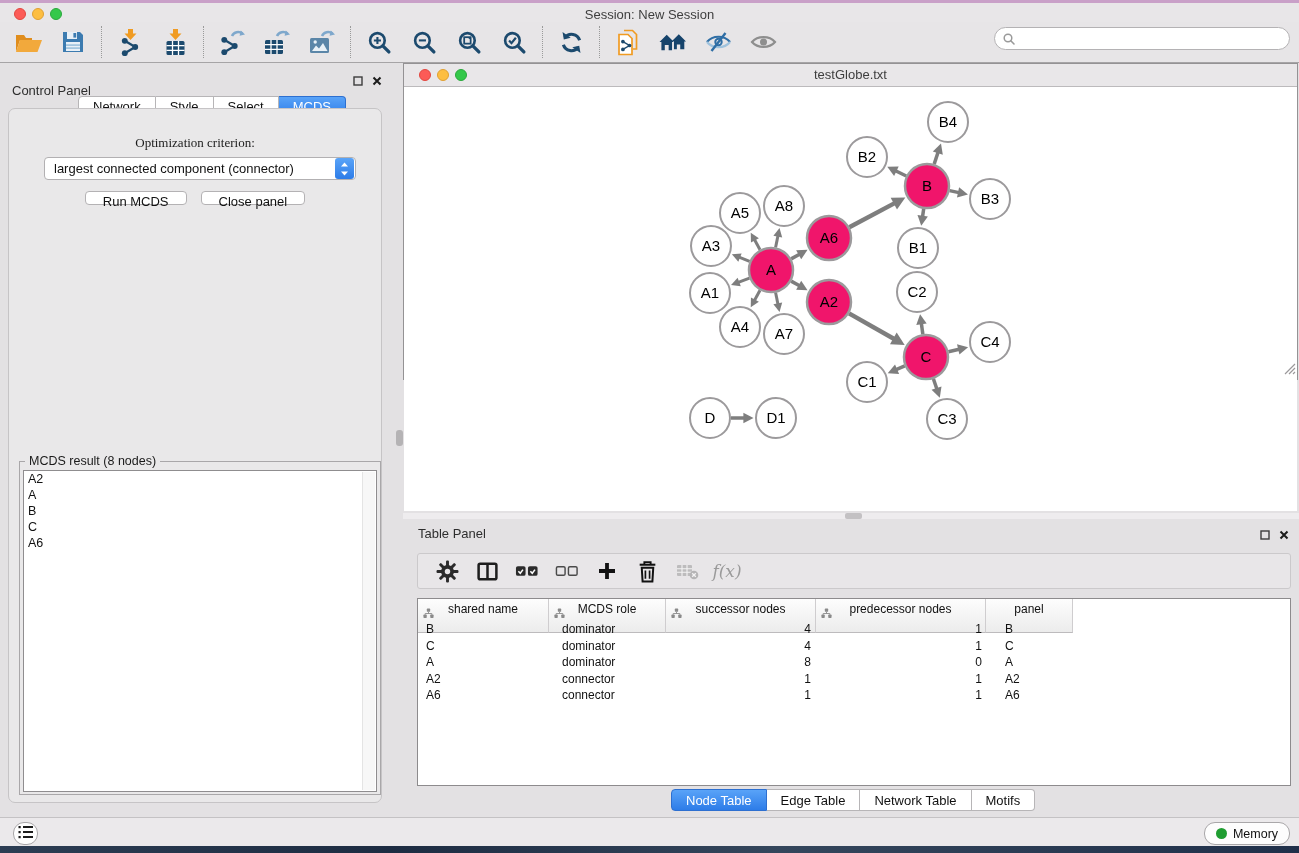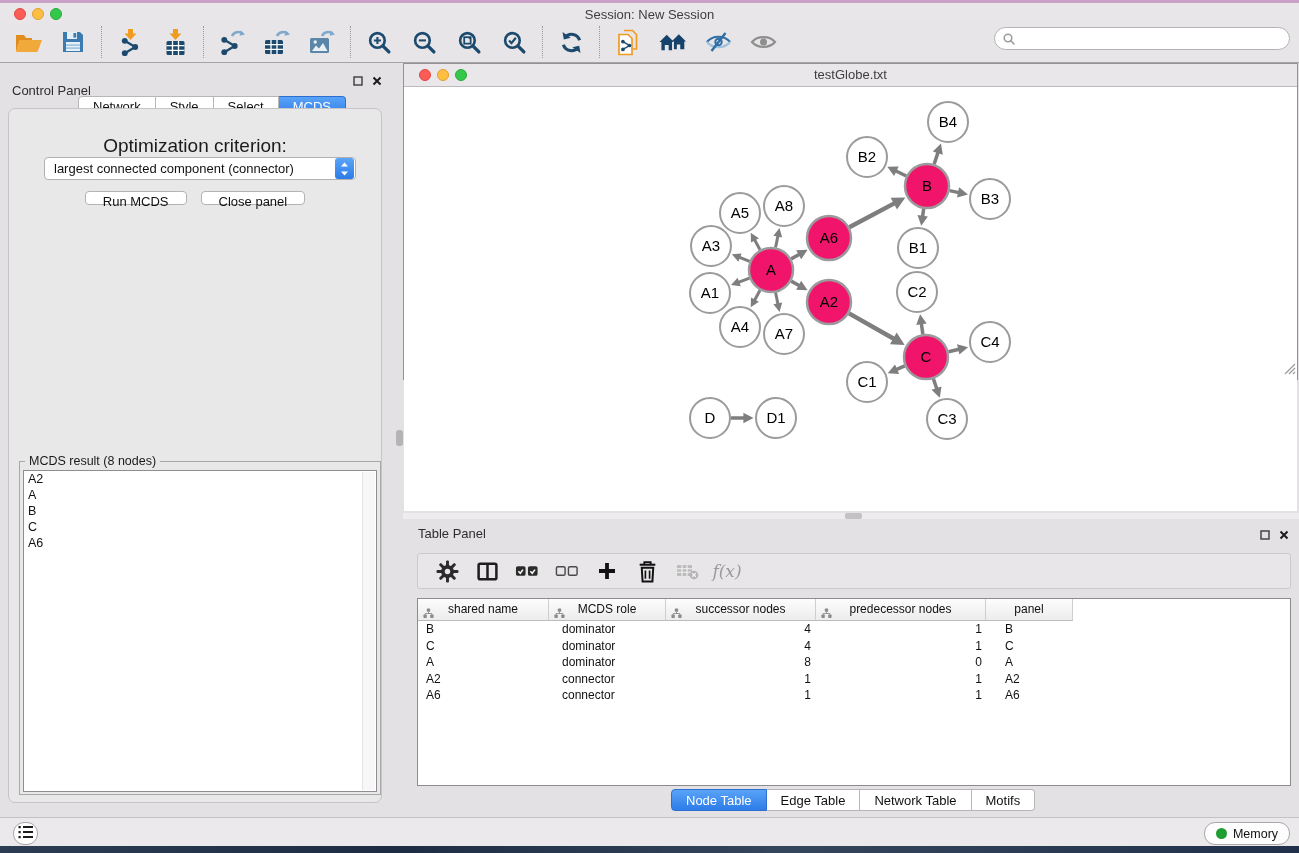--- a/index.html
+++ b/index.html
@@ -29,21 +29,21 @@
   
   .control-panel { left:0; top:63px; width:390px; height:754px; }
   .panel-title { position:absolute; left:12px; top:20px; font-size:13px; color:#2e2e2e; }
   .panel-btns { position:absolute; right:8px; top:11px; display:flex; gap:9px; }
   .cp-tabs { position:absolute; left:78px; top:33px; height:21px; display:flex; }
   .seg { height:21px; line-height:20px; padding:0 14px; background:#fff; border:1px solid #b7b5b7; border-left:none; font-size:13px; color:#111; }
   .seg.first { border-left:1px solid #b7b5b7; border-radius:4px 0 0 4px; }
   .seg.last { border-radius:0 4px 4px 0; }
   .seg.selected { background:linear-gradient(#59a3f8,#2d7ce8); color:#fff; border-color:#2d6fd0; }
   .cp-content { position:absolute; left:8px; top:45px; width:374px; height:695px; background:#e9e8e9; border:1px solid #c6c4c6; border-radius:7px; }
-  .opt-label { position:absolute; left:0; right:0; top:26px; text-align:center; font-size:19px; color:#1b1b1b; }
+  .opt-label { position:absolute; left:0; right:0; top:26px; text-align:center; font-size:13px; color:#1b1b1b;font-family:Liberation Serif, serif; }
   .combo { position:absolute; left:35px; top:48px; width:312px; height:23px; background:#fff; border:1px solid #b2b0b2; border-radius:4px; display:flex; align-items:center; }
   .combo-value { flex:1; padding-left:9px; font-size:13px; color:#111; white-space:nowrap; overflow:hidden; }
   .combo-step { width:19px; height:21px; border-radius:3px; background:linear-gradient(#5aa4f8,#2d7ce8); margin-right:1px; display:flex; align-items:center; justify-content:center; }
   .cp-buttons { position:absolute; left:0; right:0; top:82px; display:flex; justify-content:center; gap:14px; }
   .push-btn { height:14px; padding:0 17px; background:#fff; border:1px solid #b4b2b4; border-radius:4px; font-size:13px; color:#111; line-height:20px; }
   .groupbox { position:absolute; left:10px; top:352px; width:362px; height:334px; border:1px solid #a9a7a9; }
   .groupbox-legend { position:absolute; left:5px; top:-8px; background:#e9e8e9; padding:0 4px; font-size:12.5px; color:#1a1a1a; }
   .result-list { position:absolute; left:3px; top:8px; width:354px; height:322px; background:#fff; border:1px solid #8f8d8f; overflow:hidden; }
   .result-item { font-size:12.5px; line-height:16px; padding-left:4px; color:#111; }
   .result-scroll { position:absolute; right:1px; top:1px; bottom:1px; width:13px; background:#f7f7f7; border-left:1px solid #e4e4e4; }
@@ -57,21 +57,21 @@
   .net-hscroll { left:403px; top:513px; width:896px; height:6px; background:#eeecee; }
   .net-hthumb { position:absolute; left:442px; top:0; width:17px; height:6px; background:#c3c1c3; border-radius:2px; }
 
   
   .table-panel { left:405px; top:520px; width:894px; height:295px; }
   .tp-toolbar { position:absolute; left:12px; top:33px; width:874px; height:36px; background:#e8e6e8; border:1px solid #cbc9cb; border-radius:3px; display:flex; align-items:center; gap:16px; padding-left:17px; }
   .tp-icon { display:inline-flex; width:24px; height:24px; align-items:center; justify-content:center; }
   .fx { font-family:"DejaVu Serif", serif; font-style:italic; font-size:17px; color:#9a9a9a; }
   .table-box { position:absolute; left:12px; top:78px; width:874px; height:188px; background:#fff; border:1px solid #8d8b8d; overflow:hidden; }
   .thead { position:absolute; left:0; top:0; height:22px; display:flex; }
-  .th { position:relative; height:22px; background:linear-gradient(#fdfdfd,#ececec); border-right:1px solid #cfcdcf; border-bottom:1px solid #bdbbbd; font-size:12px; color:#111; text-align:center; line-height:21px; }
+  .th { position:relative; height:34px; background:linear-gradient(#fdfdfd,#ececec); border-right:1px solid #cfcdcf; border-bottom:1px solid #bdbbbd; font-size:12px; color:#111; text-align:center; line-height:21px; }
   .th .col-icon { position:absolute; left:5px; top:6px; }
   .tbody { position:absolute; left:0; top:22px; right:0; bottom:0; }
   .tr { display:flex; height:16.5px; }
   .td { font-size:12px; line-height:16px; color:#111; white-space:nowrap; overflow:hidden; }
   .tp-tabs { position:absolute; left:266px; top:269px; height:22px; display:flex; }
   .tp-tabs .seg { height:22px; line-height:21px; }
 
   
   .statusbar { left:0; top:817px; width:1299px; height:29px; background:#ebe9eb; border-top:1px solid #c4c2c4; }
   .sq-btn { position:absolute; background:#fdfdfd; border:1px solid #a9a7a9; border-radius:11px; display:flex; align-items:center; justify-content:center; }

